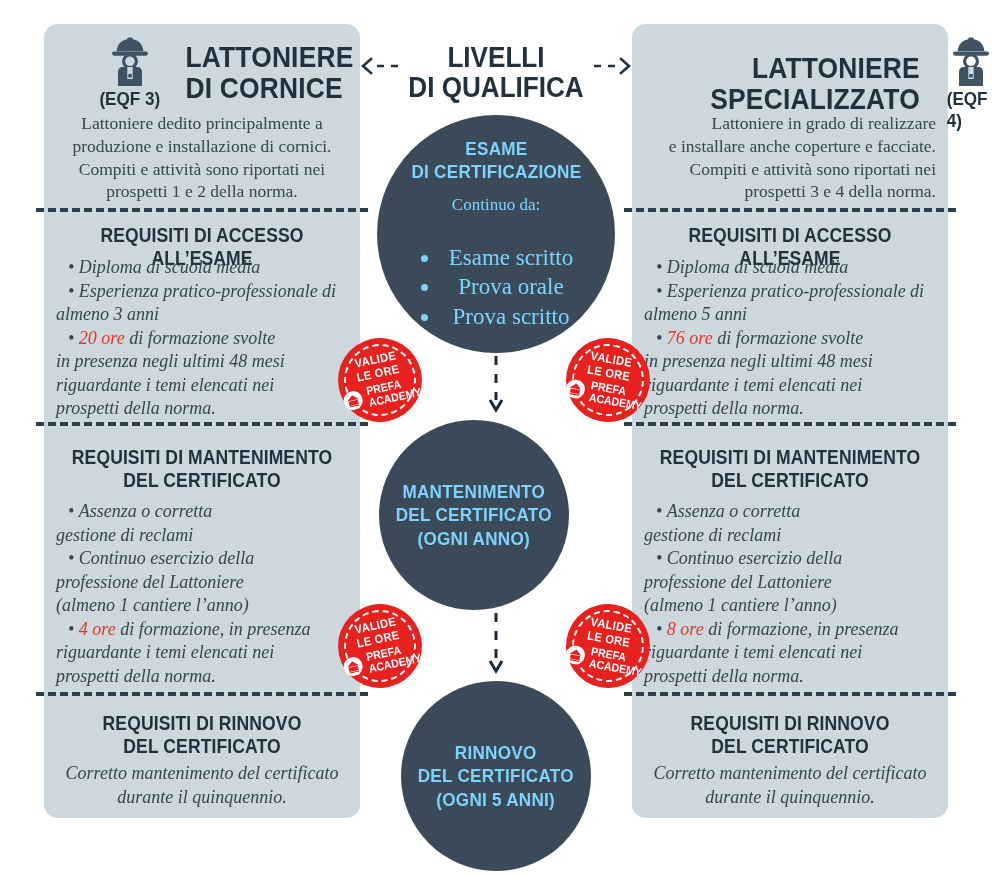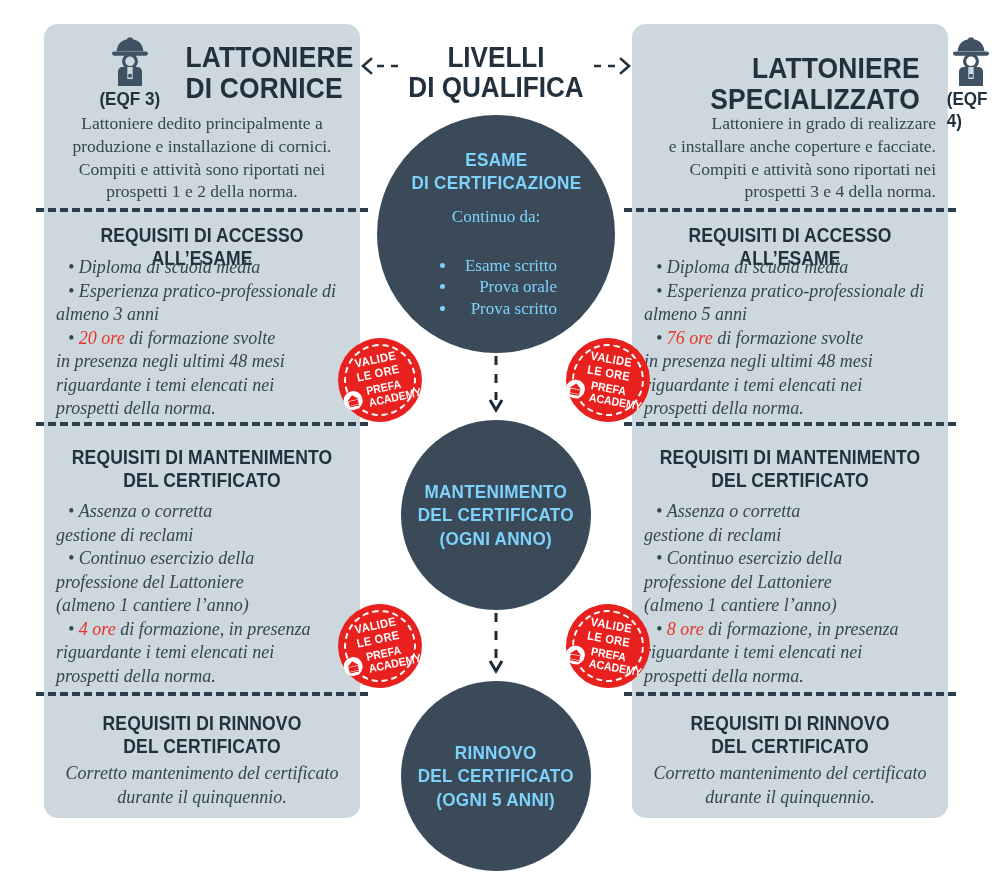--- a/index.html
+++ b/index.html
@@ -114,43 +114,43 @@
     border-radius: 50%;
     background: #3a4a59;
     color: #7dd3fc;
     display: flex;
     flex-direction: column;
     align-items: center;
     justify-content: center;
     text-align: center;
   }
   #circle-exam   { left: 377px; top: 115px; width: 238px; height: 238px; }
-  #circle-maint  { left: 401px; top: 420px; width: 190px; height: 190px; }
+  #circle-maint  { left: 379px; top: 420px; width: 190px; height: 190px; }
   #circle-renew  { left: 401px; top: 681px; width: 190px; height: 190px; }
   .c-title {
     font-family: "Liberation Sans Narrow", "Liberation Sans", sans-serif;
     font-weight: 700;
     font-size: 19px;
     line-height: 1.22;
     letter-spacing: .3px;
     text-transform: uppercase;
     transform: scaleX(0.9);
     white-space: pre-line;
   }
   .c-sub {
     font-family: "Liberation Serif", serif;
     font-size: 17px;
     margin-top: 12px;
   }
   .c-list {
     font-family: "Liberation Serif", serif;
-    font-size: 17px;
+    font-size: 23px;
     line-height: 1.28;
     margin-top: 28px;
-    text-align: right;
+    text-align: center;
     padding-left: 4px;
   }
   .c-list li { list-style: disc; margin-left: 18px; padding-left: 8px; }
 
   .v-conn { position: absolute; left: 488px; }
 
   
   .stamp {
     position: absolute;
     width: 84px; height: 84px;

